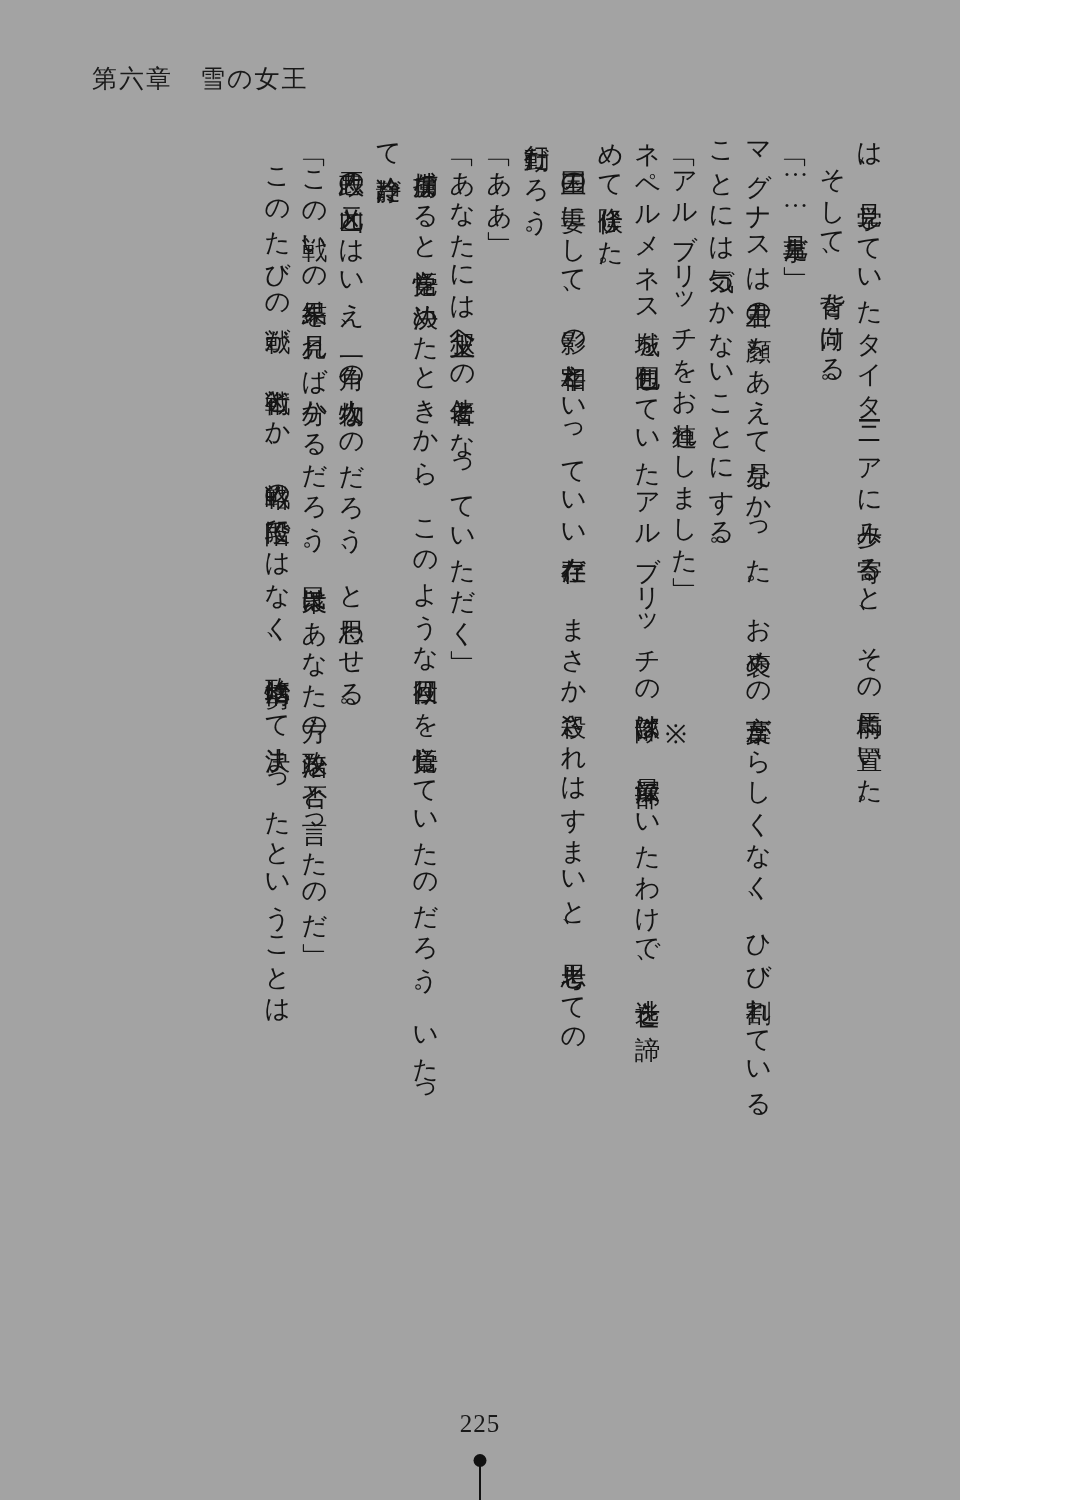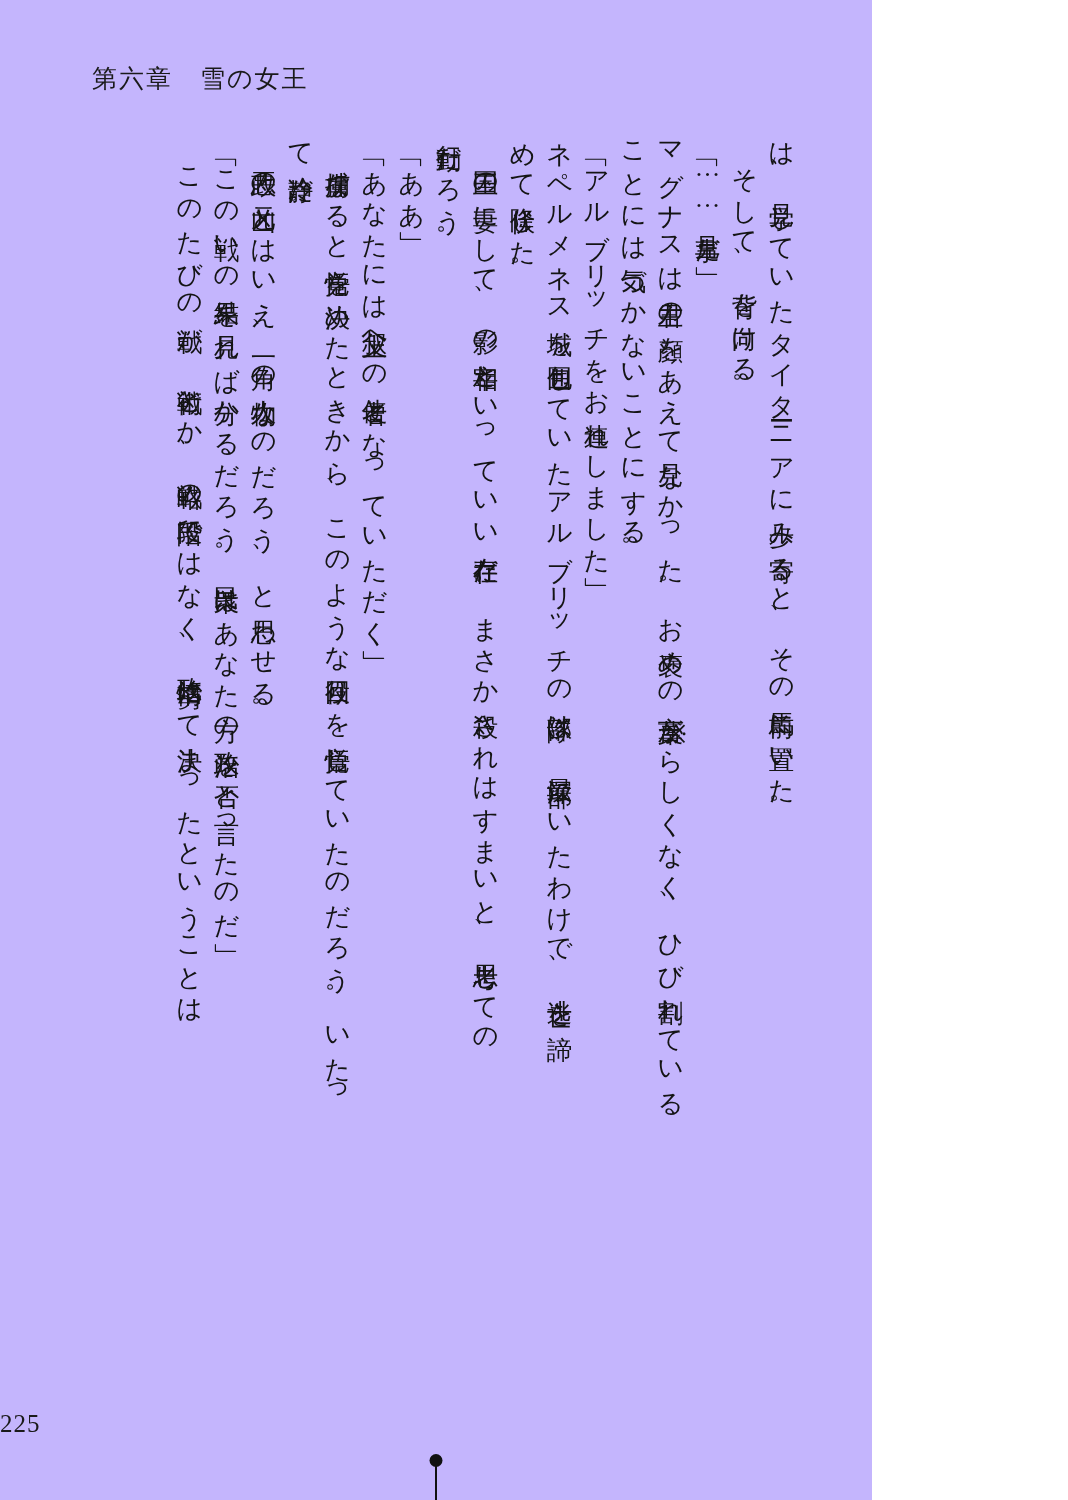--- a/index.html
+++ b/index.html
@@ -2,23 +2,23 @@
 <html><head>
 <meta charset="utf-8">
 <style>
   html, body {
     margin: 0;
     padding: 0;
     background: #ffffff;
   }
   .page {
     position: relative;
-    width: 872px;
+    width: 960px;
     height: 1500px;
-    background: #c4b5fd;
+    background: #a3a3a3;
     overflow: hidden;
     font-family: "Liberation Serif", "DejaVu Serif", serif;
     color: #111111;
   }
 
   
   .running-head {
     position: absolute;
     top: 62px;
     left: 92px;
@@ -65,20 +65,21 @@
     writing-mode: vertical-rl;
     text-orientation: upright;
   }
 
   
   .folio {
     position: absolute;
     bottom: 62px;
     left: 0;
     width: 100%;
+    text-align: center;
     font-size: 25px;
     letter-spacing: 1px;
     color: #1a1a1a;
   }
 
   
   .binding-mark {
     position: absolute;
     bottom: 0px;
     left: 50%;

